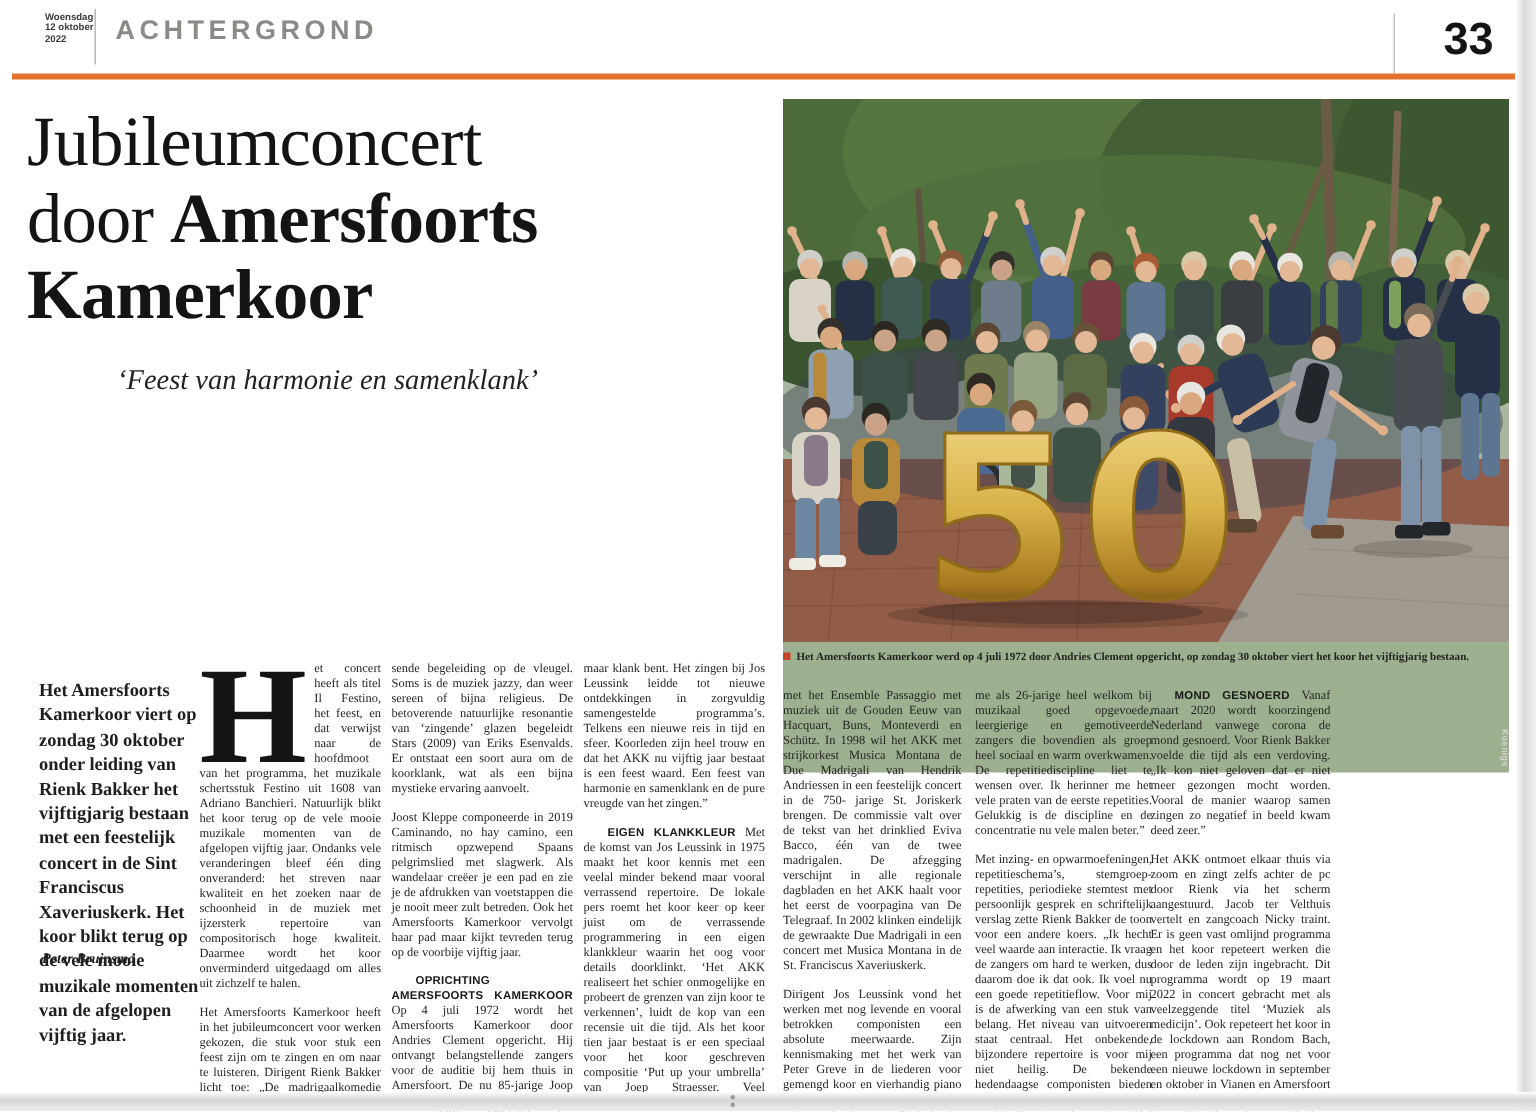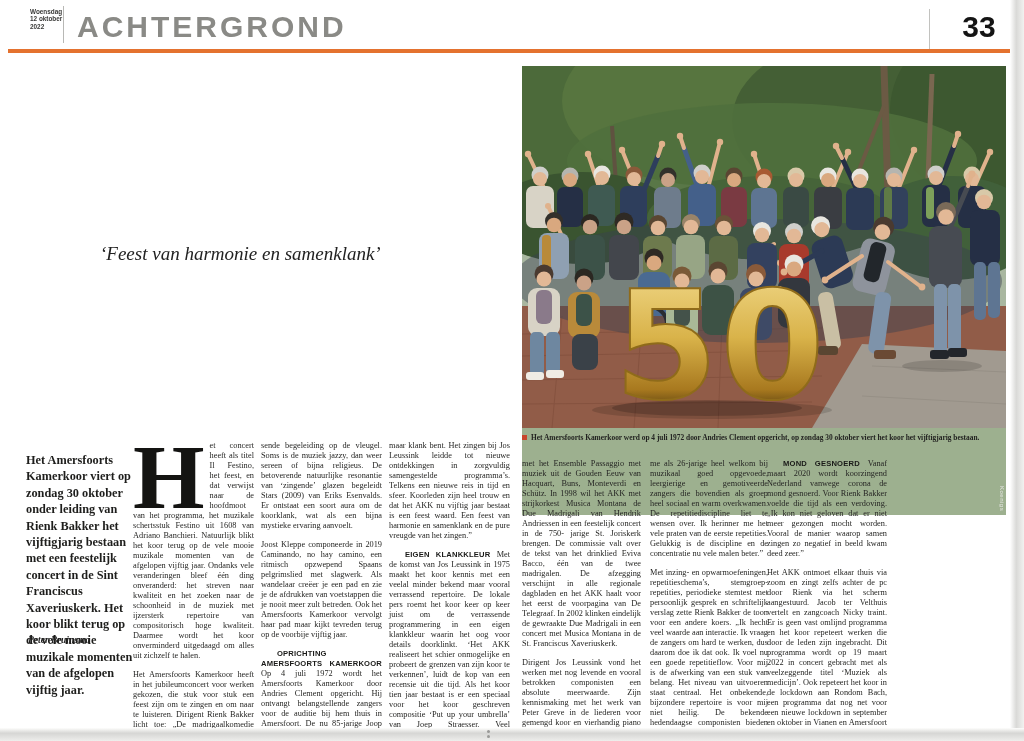--- a/index.html
+++ b/index.html
@@ -11,32 +11,32 @@
   .edge-bottom{position:absolute;left:0;bottom:0;width:1024px;height:13px;
                background:linear-gradient(180deg,#fdfdfc 0%,#d6d6d4 40%,#eeeeec 100%);}
   .fold-dots{position:absolute;left:487px;bottom:3px;width:3px;height:3px;border-radius:50%;
              background:#9a9a98;box-shadow:0 -5px 0 #9a9a98;}
 
   
   .dateblock{position:absolute;left:30px;top:8px;font-family:"Liberation Sans",sans-serif;
              font-size:6.4px;line-height:7.4px;font-weight:bold;color:#3a3a38;}
   .mast-rule{position:absolute;left:63px;top:6px;width:1px;height:37px;background:#b8b8b5;}
   .section-title{position:absolute;left:77px;top:10px;font-family:"Liberation Sans",sans-serif;
-                 font-size:30px;font-weight:800;letter-spacing:3px;color:#8a8a86;}
+                 font-size:18px;font-weight:800;letter-spacing:3px;color:#8a8a86;}
   .pageno-wrap{position:absolute;left:929px;top:9px;width:58px;height:40px;padding-left:42px;}
   .pageno-rule{position:absolute;top:0;width:1px;height:40px;background:#c2c2bf;}
   .pageno{position:absolute;left:0;top:1px;width:100%;text-align:center;
           font-family:"Liberation Sans",sans-serif;font-size:30px;font-weight:bold;color:#141414;}
   .orange-rule{position:absolute;left:8px;top:49px;width:1004px;height:4px;background:#e4722f;}
 
   
   .headline{position:absolute;left:18px;top:70px;width:380px;font-size:47px;line-height:51px;
             color:#141412;letter-spacing:-0.5px;}
   .headline .bold{font-weight:bold;}
-  .subhead{position:absolute;left:100px;top:243px;width:300px;font-style:italic;font-size:19px;color:#222;}
+  .subhead{position:absolute;left:78px;top:243px;width:300px;font-style:italic;font-size:19px;color:#222;}
 
   
   .standfirst{position:absolute;left:26px;top:452px;width:114px;font-weight:bold;
               font-size:12.3px;line-height:16.4px;color:#1e1e1c;}
   .byline{position:absolute;left:14px;top:635px;font-size:9.5px;font-style:italic;font-weight:bold;color:#222;margin-left:14px;}
 
   
   .photo{position:absolute;left:522px;top:66px;width:484px;height:449px;overflow:hidden;background:#9db08f;}
   .photo svg{display:block;}
   .photo-credit{position:absolute;right:1px;bottom:4px;writing-mode:vertical-rl;
@@ -75,20 +75,25 @@
   </div>
   <div class="mast-rule"></div>
   <div class="section-title">ACHTERGROND</div>
   <div class="pageno-wrap">
     <div class="pageno-rule" style="left:0;"></div>
     <div class="pageno-rule" style="right:0;"></div>
     <div class="pageno">33</div>
   </div>
   <div class="orange-rule"></div>
 
+  <div class="headline">
+    <div><span>Jubileumconcert</span></div>
+    <div><span>door </span><span class="bold">Amersfoorts</span></div>
+    <div class="bold"><span>Kamerkoor</span></div>
+  </div>
   <div class="subhead">‘Feest van harmonie en samenklank’</div>
 
   <div class="standfirst">Het Amersfoorts Kamerkoor viert op zondag 30 oktober onder leiding van Rienk Bakker het vijftigjarig bestaan met een feestelijk concert in de Sint Franciscus Xaveriuskerk. Het koor blikt terug op de vele mooie muzikale momenten van de afgelopen vijftig jaar.</div>
   <div class="byline">Peter Bruinsma</div>
 
   <div class="photo">
     <svg width="484" height="362" viewBox="0 0 484 362" role="img">
       <defs>
         <linearGradient id="gold" x1="0" y1="0" x2="0" y2="1">
           <stop offset="0" stop-color="#f3dc8f"></stop>

